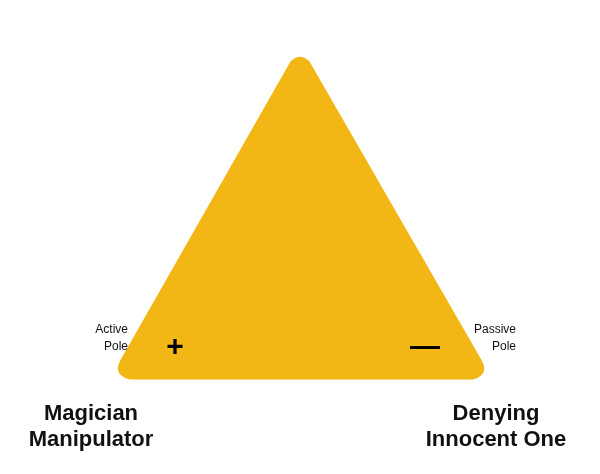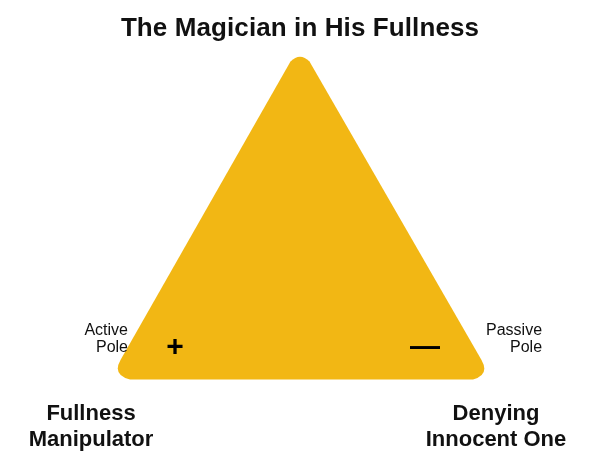--- a/index.html
+++ b/index.html
@@ -39,26 +39,25 @@
     position: absolute;
     left: 0;
     top: 0;
     width: 600px;
     height: 474px;
   }
 
   
   .pole-label {
     position: absolute;
-    font-size: 16px;
+    font-size: 12px;
     font-weight: normal;
     line-height: 17px;
     color: #111111;
     white-space: pre-line;
-    margin-left: 12px;
   }
   .pole-label.left {
     right: 472px;   
     top: 321px;
     text-align: right;
   }
   .pole-label.right {
     left: 474px;
     top: 321px;
     text-align: right;
@@ -89,21 +88,20 @@
     white-space: pre-line;
   }
   .corner-label.left  { left: 0px;   width: 182px; }
   .corner-label.right { left: 372px; width: 248px; }
 </style>
 </head>
 <body>
 
 <div id="stage">
 
-  <div class="title">The Magician in His Fullness</div>
 
   <svg class="triangle-layer" viewBox="0 0 600 474">
     <path d="M 290.5 61.5
              Q 300 52 309.5 61.5
              L 481.5 360.0
              Q 490 375 473 379.5
              L 130 379.5
              Q 112 375 120.5 360.0
              Z" fill="#F2B714"></path>
   </svg>
@@ -111,19 +109,19 @@
   <div class="pole-label left">Active
 Pole</div>
 
   <div class="pole-label right">Passive
 Pole</div>
 
   <div class="sign plus">+</div>
 
   <div class="sign minus">—</div>
 
-  <div class="corner-label left">Fullness
+  <div class="corner-label left">Magician
 Manipulator</div>
 
   <div class="corner-label right">Denying
 Innocent One</div>
 
 </div>
 
 </body></html>

